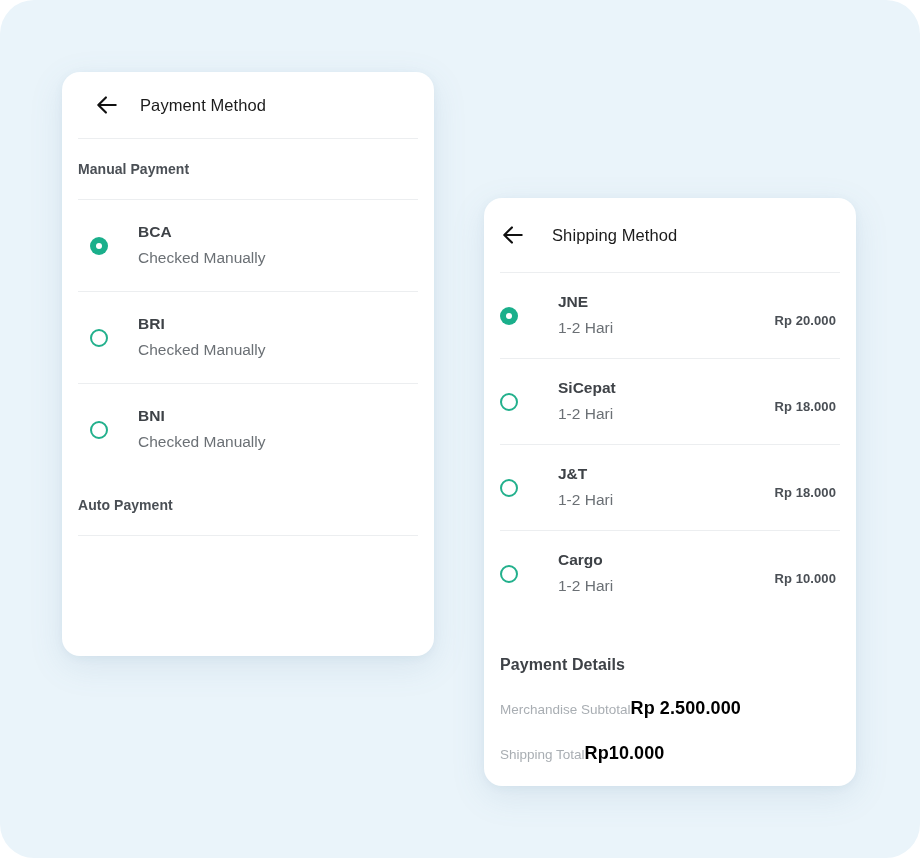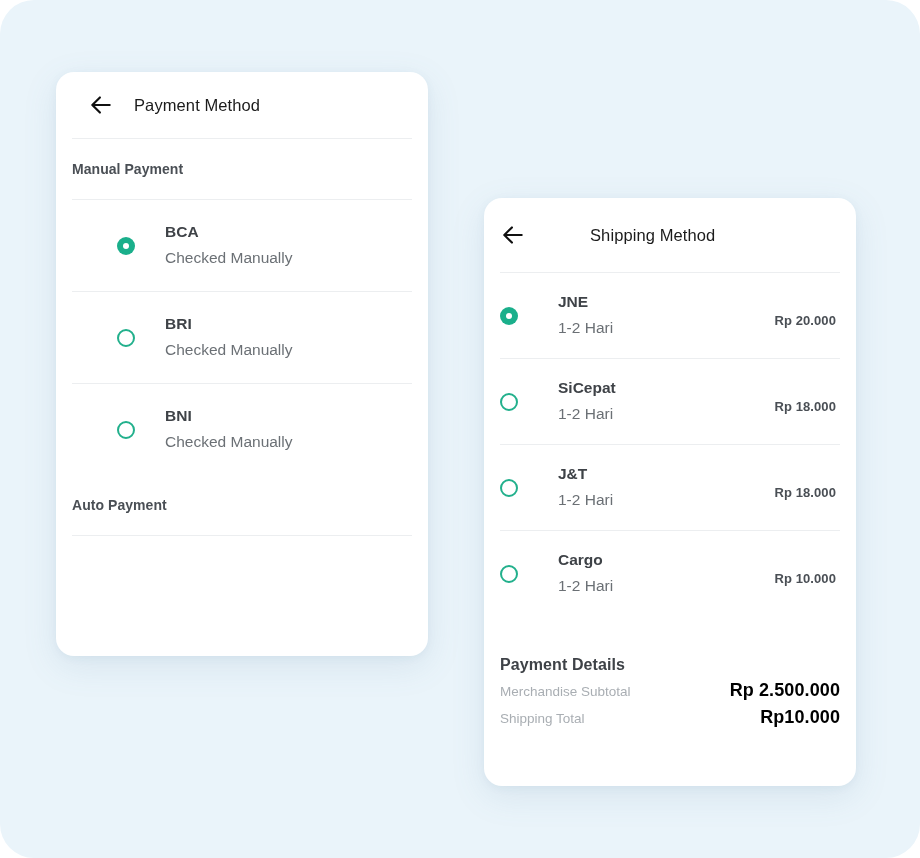--- a/index.html
+++ b/index.html
@@ -28,21 +28,21 @@
     position: absolute;
     background: #ffffff;
     border-radius: 18px;
     box-shadow: 0 10px 34px rgba(90, 130, 160, 0.13),
                 0 2px 8px rgba(90, 130, 160, 0.07);
     overflow: hidden;
   }
 
   
   #payment-card {
-    left: 56px;
+    left: 62px;
     top: 72px;
     width: 372px;
     height: 584px;
   }
 
   .pm-header {
     display: flex;
     align-items: center;
     height: 66px;
     padding: 0 0 0 32px;
@@ -72,21 +72,20 @@
     color: #4a4f55;
     padding: 22px 32px 22px 16px;
     letter-spacing: 0.05px;
   }
 
   
   .opt-row {
     display: flex;
     align-items: flex-start;
     padding: 21px 24px 21px 28px;
-    margin-left: 33px;
   }
   .radio {
     flex: 0 0 auto;
     width: 18px;
     height: 18px;
     border-radius: 50%;
     border: 2.4px solid #22b08c;
     box-sizing: border-box;
     margin-top: 16px;
     margin-left: 0px;
@@ -130,21 +129,20 @@
     left: 484px;
     top: 198px;
     width: 372px;
     height: 588px;
   }
   .sh-header {
     display: flex;
     align-items: center;
     height: 74px;
     padding: 0 16px 0 16px;
-    gap: 38px;
   }
   .sh-header .back-arrow {
     width: 26px;
     height: 26px;
     flex: 0 0 auto;
     display: block;
   }
   .sh-header .title {
     margin-left: 26px;
     font-size: 16.5px;
@@ -184,24 +182,23 @@
 
   .pd-title {
     font-size: 16px;
     font-weight: bold;
     color: #3e4247;
     padding: 40px 16px 0 16px;
     letter-spacing: 0.1px;
   }
   .pd-row {
     display: flex;
-    justify-content: space-between;
     align-items: baseline;
     padding: 0 16px;
-    margin-top: 6px;
+    margin-top: 24px;
   }
   .pd-label {
     font-size: 13.5px;
     color: #a9aeb3;
   }
   .pd-value {
     font-size: 18px;
     font-weight: bold;
     color: #000000;
     letter-spacing: 0.1px;

